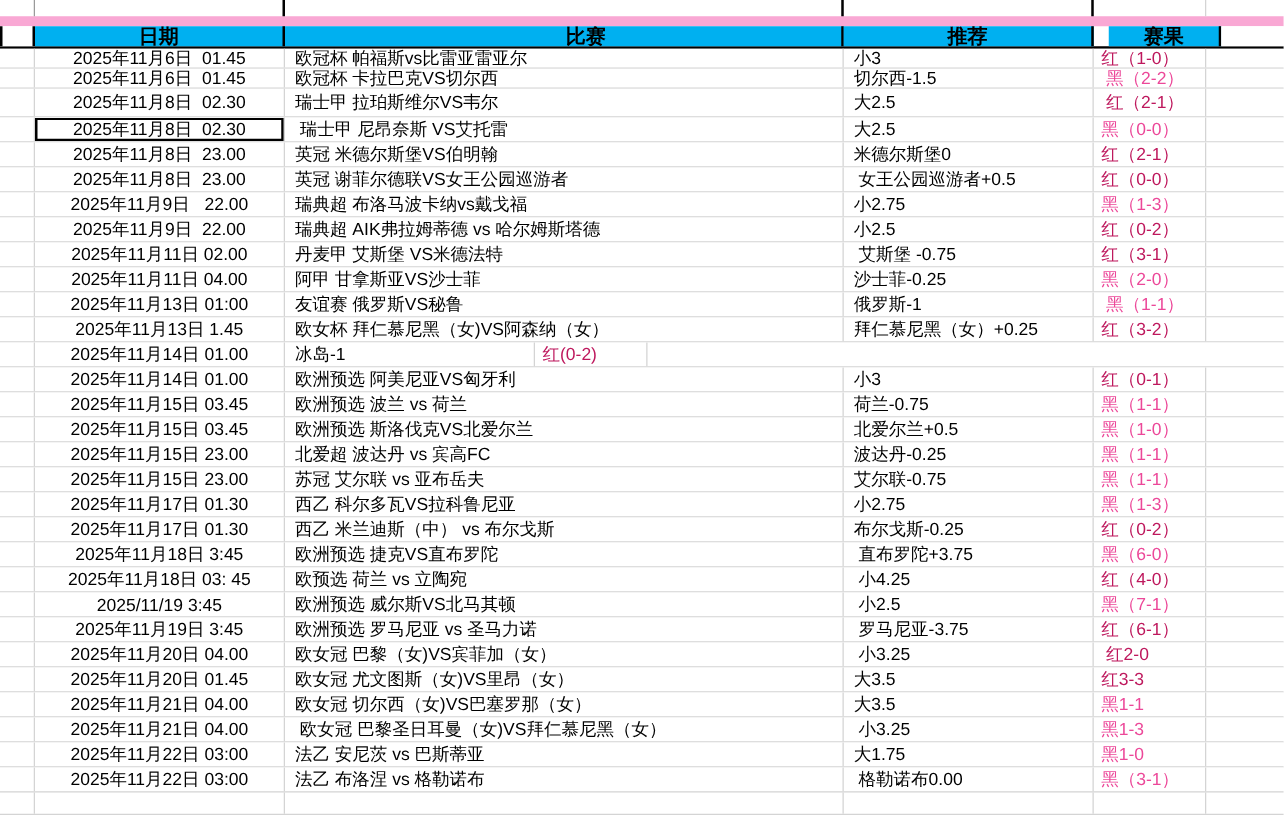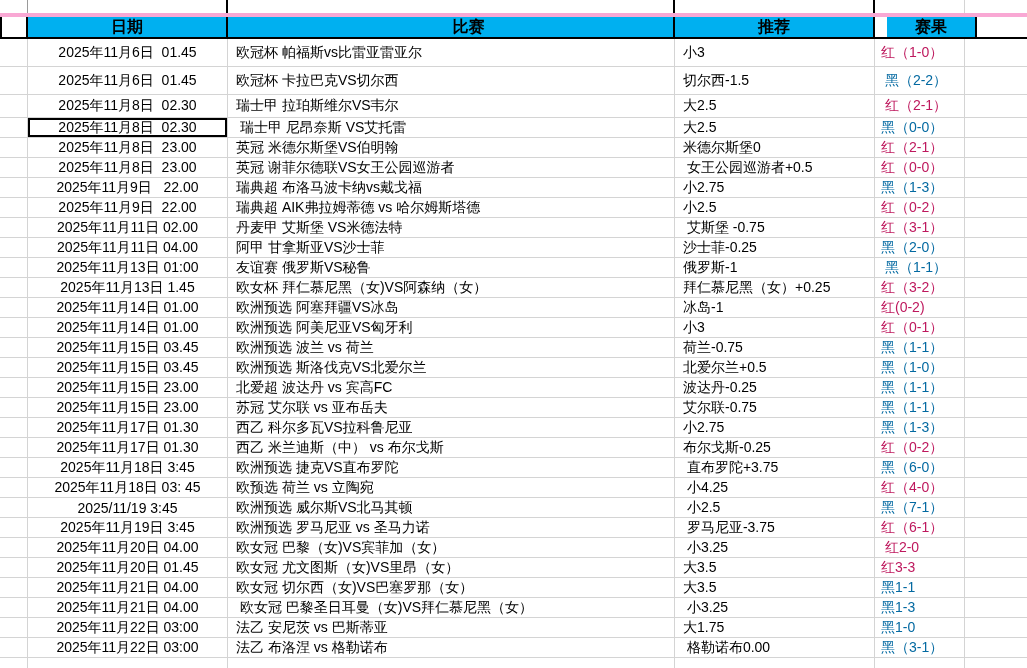--- a/index.html
+++ b/index.html
@@ -25,44 +25,44 @@
   .top-row{height:13px;}
   .top-row .col-a{border-right:1px solid #9a9a9a;}
   .top-row .col-date{border-right:2px solid #000;}
   .top-row .col-match{border-right:2px solid #000;}
   .top-row .col-rec{border-right:2px solid #000;}
   .top-row .col-result{border-right:1px solid #d4d4d4;}
 
   
   .header-row{
     height:26px;
-    border-top:4px solid #f9a8d4;
+    border-top:8px solid #f9a8d4;
     border-bottom:2px solid #000;
     font-weight:bold;font-size:16px;
   }
   .header-row .cell{justify-content:center;}
   .header-row .col-a{background:#fff;border-left:2px solid #000;border-right:2px solid #000;}
   .header-row .col-date,.header-row .col-match,.header-row .col-rec,.header-row .col-result{
     border-right:2px solid #000;
   }
   .header-row .col-extra{background:#fff;}
 
   
   .data-row{height:20px;border-bottom:1px solid #d4d4d4;background:#fff;}
-  .data-row.h24{height:28px;}
+  .data-row.h24{height:16px;}
   .data-row.h23{height:23px;}
   .data-row > div{border-right:1px solid #d4d4d4;height:100%;}
   .data-row .col-extra{border-right:none;}
 
   .cell-date{justify-content:center;white-space:pre;}
   .cell-match{padding-left:8px;white-space:pre;}
   .cell-rec{padding-left:8px;white-space:pre;}
   .cell-result{padding-left:6px;white-space:pre;}
   .cell-result.red{color:#be185d;}
-  .cell-result.black{color:#0369a1;}
+  .cell-result.black{color:#ec4899;}
 
   .cell-date.selected{box-shadow:inset 0 0 0 2px #000;}
 
   
   .empty-row{height:18px;border-bottom:1px solid #d4d4d4;}
   .empty-row > div{border-right:1px solid #d4d4d4;height:100%;}
   .empty-row .col-extra{border-right:none;}
 </style>
 </head>
 <body>
@@ -180,21 +180,20 @@
     <div class="col-a"></div>
     <div class="col-date cell-date">2025年11月13日 1.45</div>
     <div class="col-match cell-match">欧女杯 拜仁慕尼黑（女)VS阿森纳（女）</div>
     <div class="col-rec cell-rec">拜仁慕尼黑（女）+0.25</div>
     <div class="col-result cell-result red">红（3-2）</div>
     <div class="col-extra"></div>
   </div>
       <div class="row data-row">
     <div class="col-a"></div>
     <div class="col-date cell-date">2025年11月14日 01.00</div>
-    <div class="col-match cell-match">欧洲预选 阿塞拜疆VS冰岛</div>
     <div class="col-rec cell-rec">冰岛-1</div>
     <div class="col-result cell-result red">红(0-2)</div>
     <div class="col-extra"></div>
   </div>
       <div class="row data-row">
     <div class="col-a"></div>
     <div class="col-date cell-date">2025年11月14日 01.00</div>
     <div class="col-match cell-match">欧洲预选 阿美尼亚VS匈牙利</div>
     <div class="col-rec cell-rec">小3</div>
     <div class="col-result cell-result red">红（0-1）</div>

